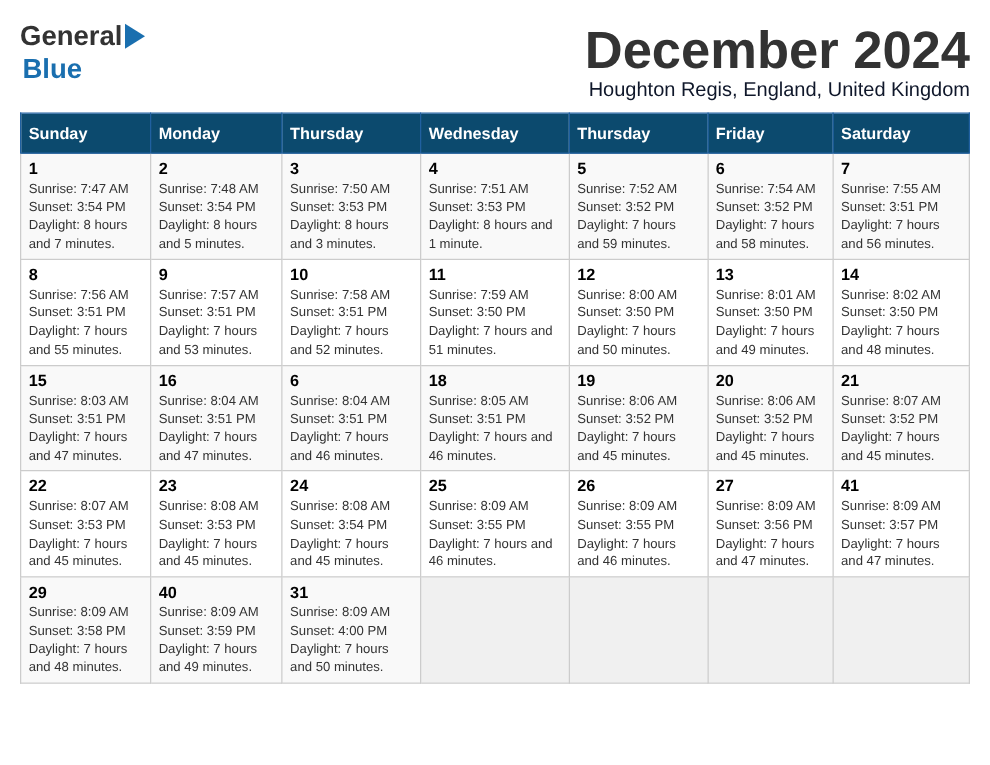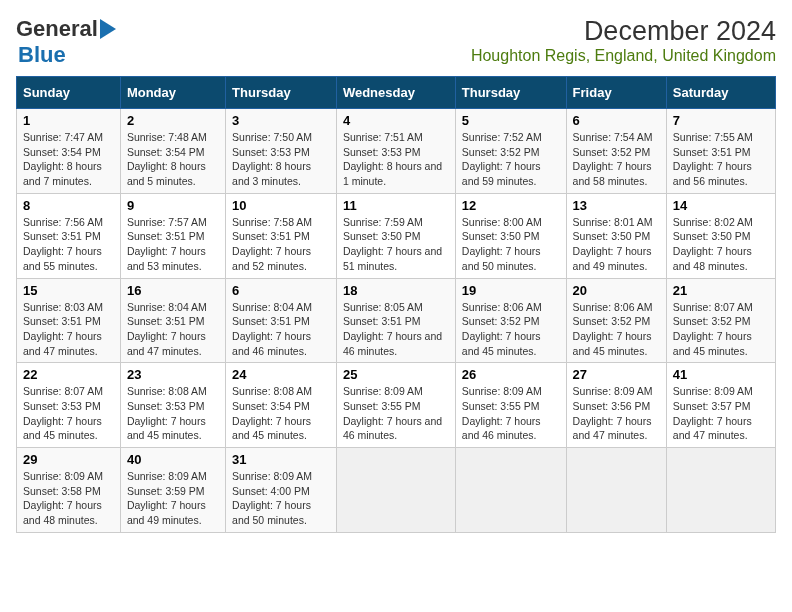--- a/index.html
+++ b/index.html
@@ -31,27 +31,27 @@
       margin-left: 2px;
     }
     .logo-line {
       display: flex;
       align-items: center;
     }
     .title-area {
       text-align: right;
     }
     .month-title {
-      font-size: 27px;
-      font-weight: normal;
+      font-size: 42px;
+      font-weight: bold;
       color: #333;
     }
     .location-title {
       font-size: 16px;
-      color: #4d7c0f;
+      color: #0f172a;
     }
     table {
       width: 100%;
       border-collapse: collapse;
       font-size: 11px;
     }
     thead tr th {
       background-color: #0c4a6e;
       color: #fff;
       padding: 8px 6px;

